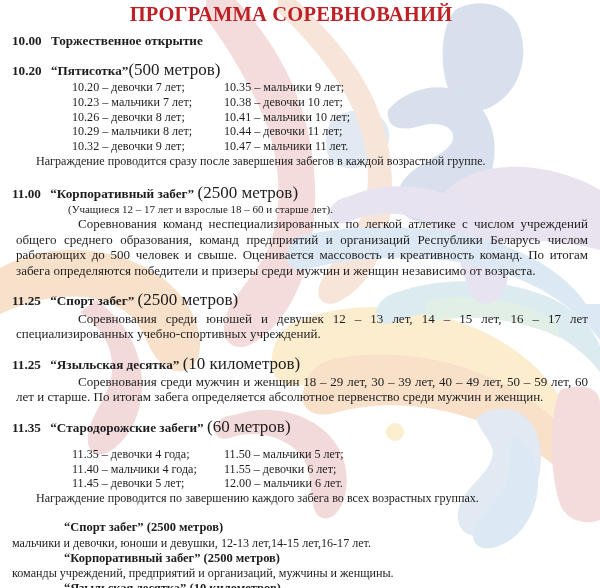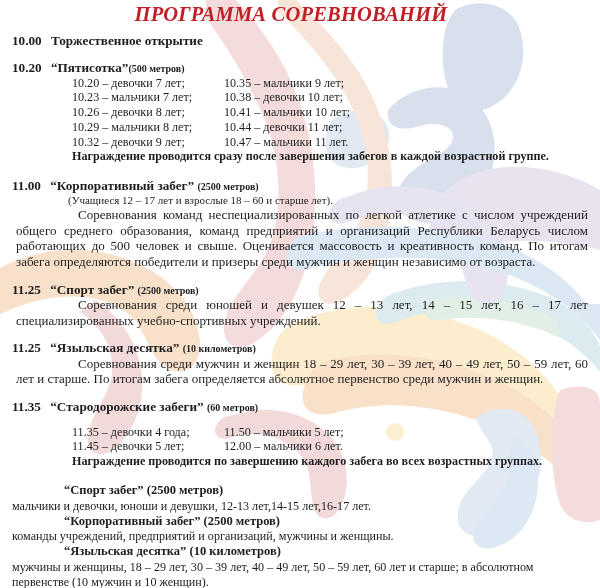--- a/index.html
+++ b/index.html
@@ -41,36 +41,35 @@
   .poster-title {
     text-align: center;
     color: #bf2026;
     font-weight: bold;
     font-size: 20.5px;
     letter-spacing: .2px;
     line-height: 1;
     margin: 4px 0 0 0;
     padding-right: 18px;
     text-shadow: 0 0 1px rgba(255,255,255,.55);
-    font-style: italic;
   }
 
   .block { margin: 0; padding: 0; }
 
   .hdr {
     font-weight: bold;
     font-size: 13.2px;
     line-height: 1.18;
     margin: 0;
     padding-left: 12px;
     white-space: nowrap;
   }
   .hdr .time { letter-spacing: 0px; }
   .hdr .name { padding-left: 6px; }
-  .hdr .dist { font-weight: bold; font-size: 10px; }
+  .hdr .dist { font-weight: normal; font-size: 17px; }
 
   .subnote {
     font-size: 11px;
     line-height: 1.2;
     padding-left: 68px;
     margin: 0;
   }
 
   .para {
     font-size: 13px;
@@ -95,22 +94,21 @@
     vertical-align: top;
     white-space: nowrap;
   }
   .sched td.col-left  { width: 152px; }
   .sched td.col-right { width: 180px; }
 
   .note-line {
     font-size: 12.1px;
     line-height: 1.24;
     margin: 0;
-    padding-left: 72px;
-    font-weight: bold;
+    padding-left: 36px;
   }
 
   .award-title {
     font-weight: bold;
     font-size: 12.5px;
     line-height: 1.24;
     margin: 0;
     padding-left: 64px;
   }
   .award-body {
@@ -267,20 +265,24 @@
         <span class="dist">(60 метров)</span>
       </div>
       <div class="sp10"></div>
       <table class="sched">
         <tbody>
           <tr>
             <td class="col-left">11.35 – девочки 4 года;</td>
             <td class="col-right">11.50  –  мальчики  5  лет;</td>
           </tr>
           <tr>
+            <td class="col-left">11.40 – мальчики 4 года;</td>
+            <td class="col-right">11.55  –  девочки  6  лет;</td>
+          </tr>
+          <tr>
             <td class="col-left">11.45 – девочки 5 лет;</td>
             <td class="col-right">12.00  –  мальчики  6  лет.</td>
           </tr>
         </tbody>
       </table>
       <div class="note-line">Награждение проводится по завершению каждого забега во всех возрастных группах.</div>
     </div>
 
     <div class="sp14"></div>
 

